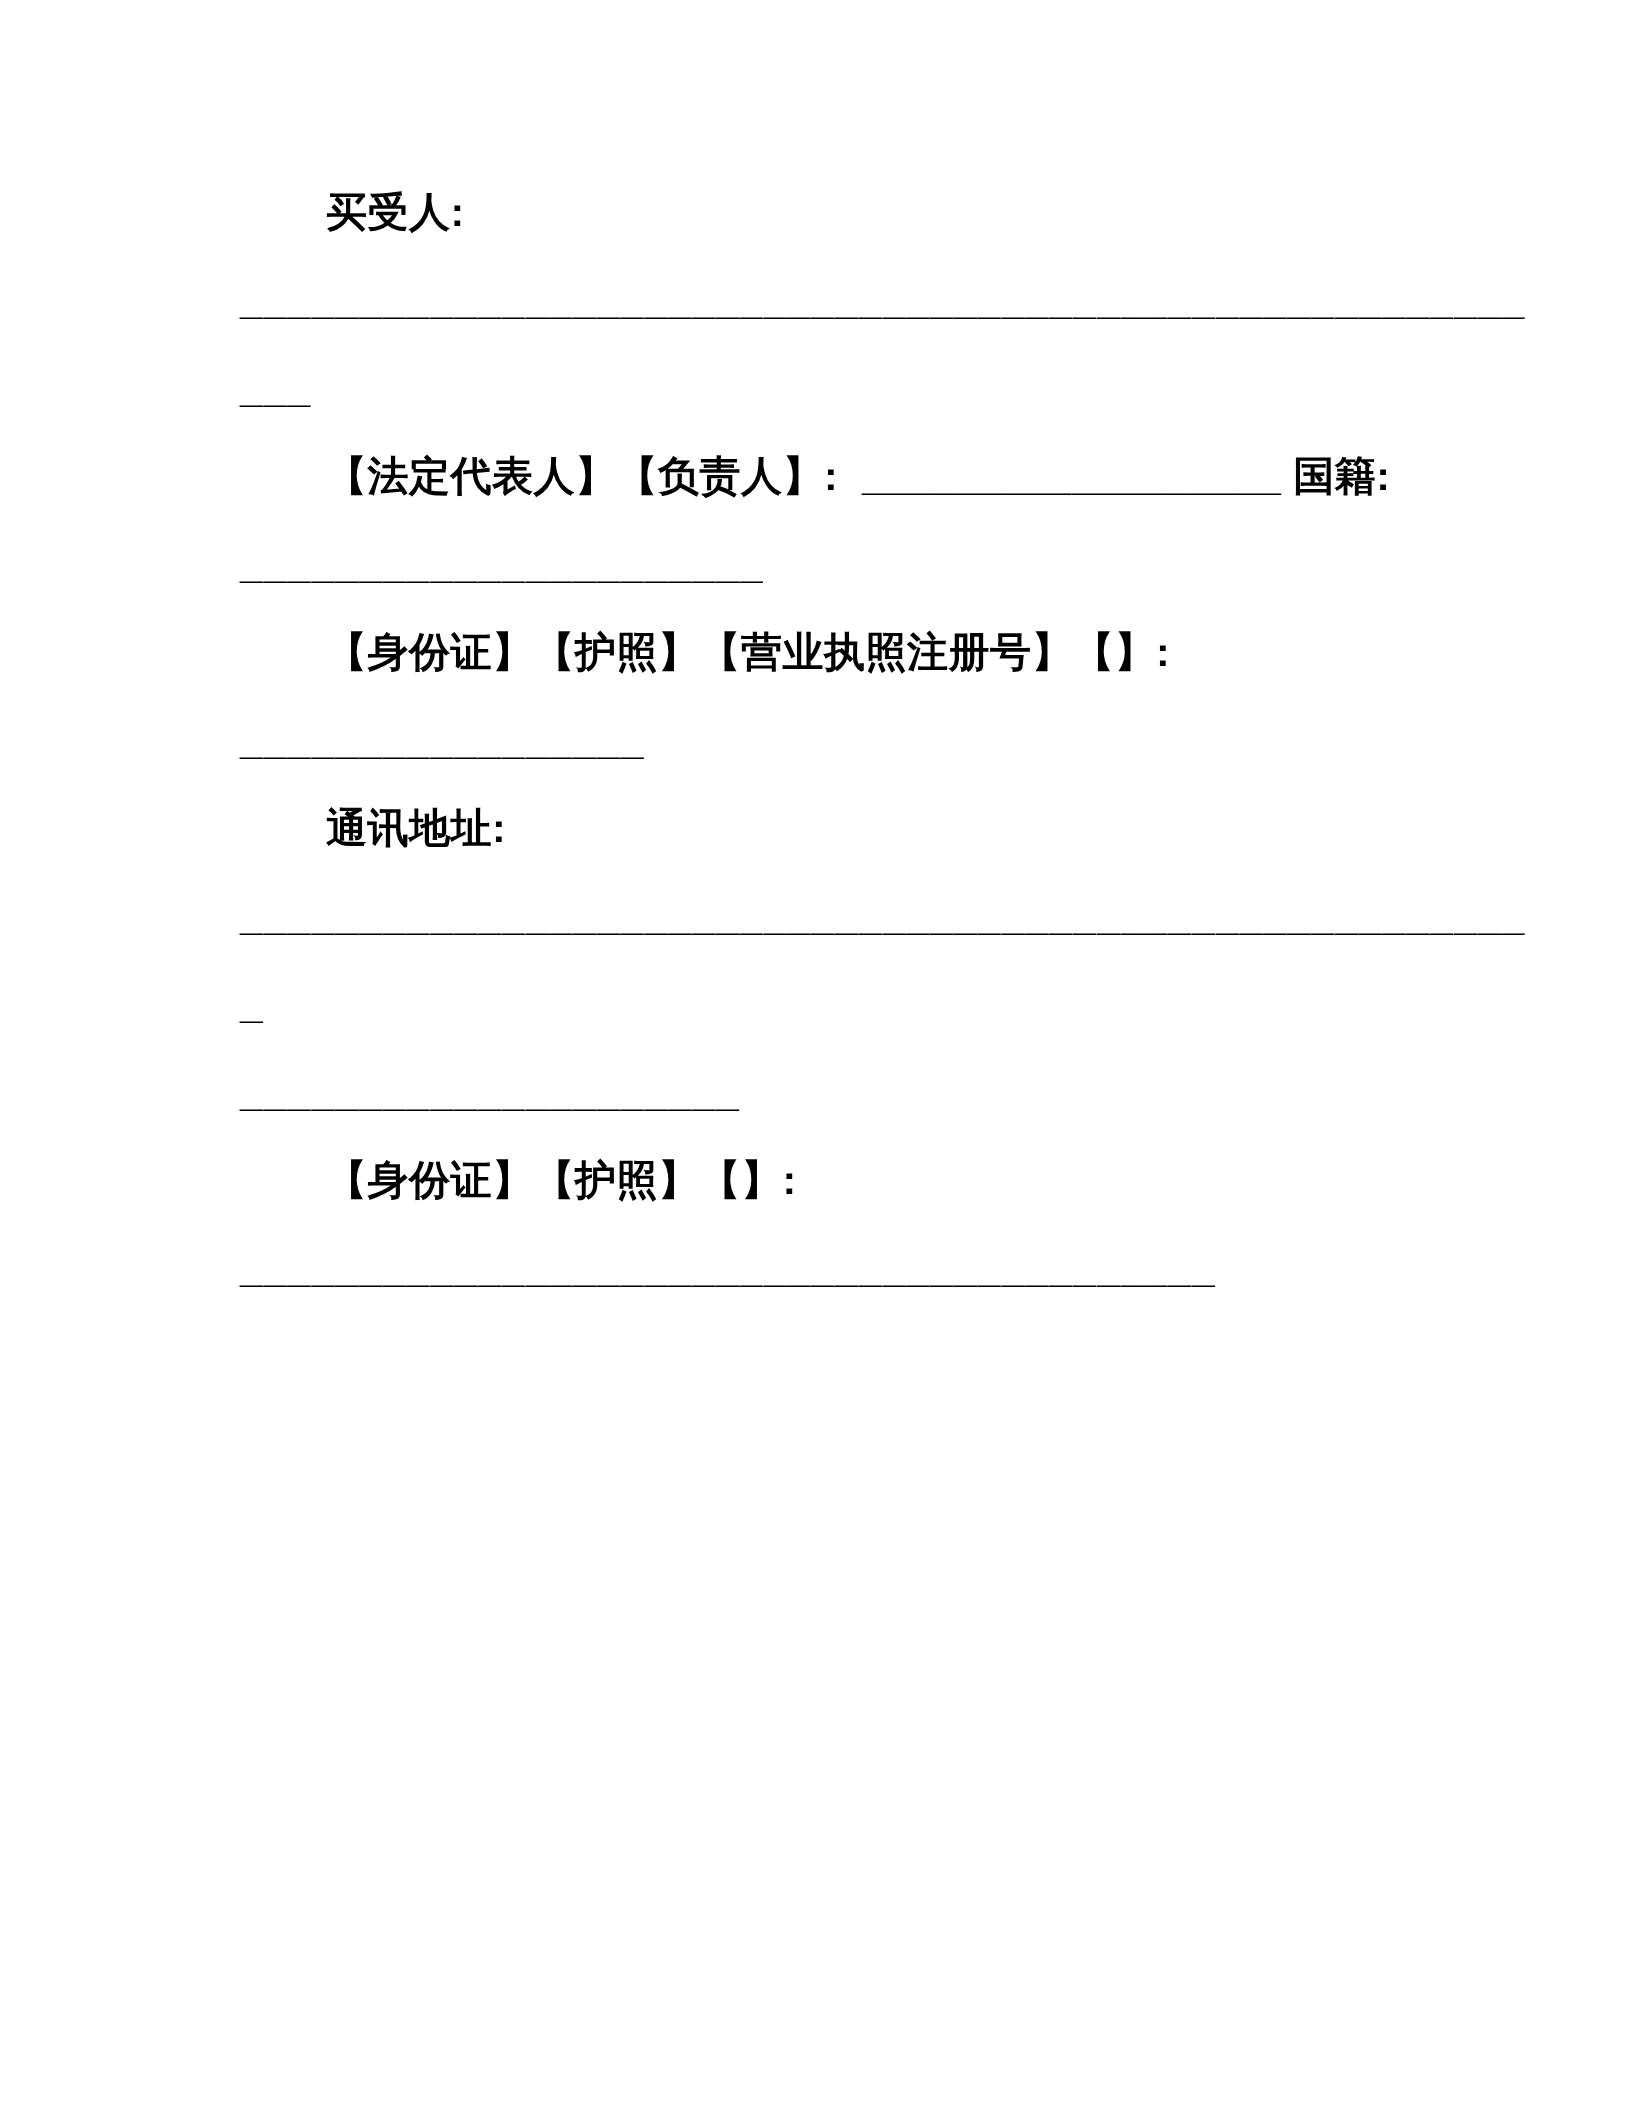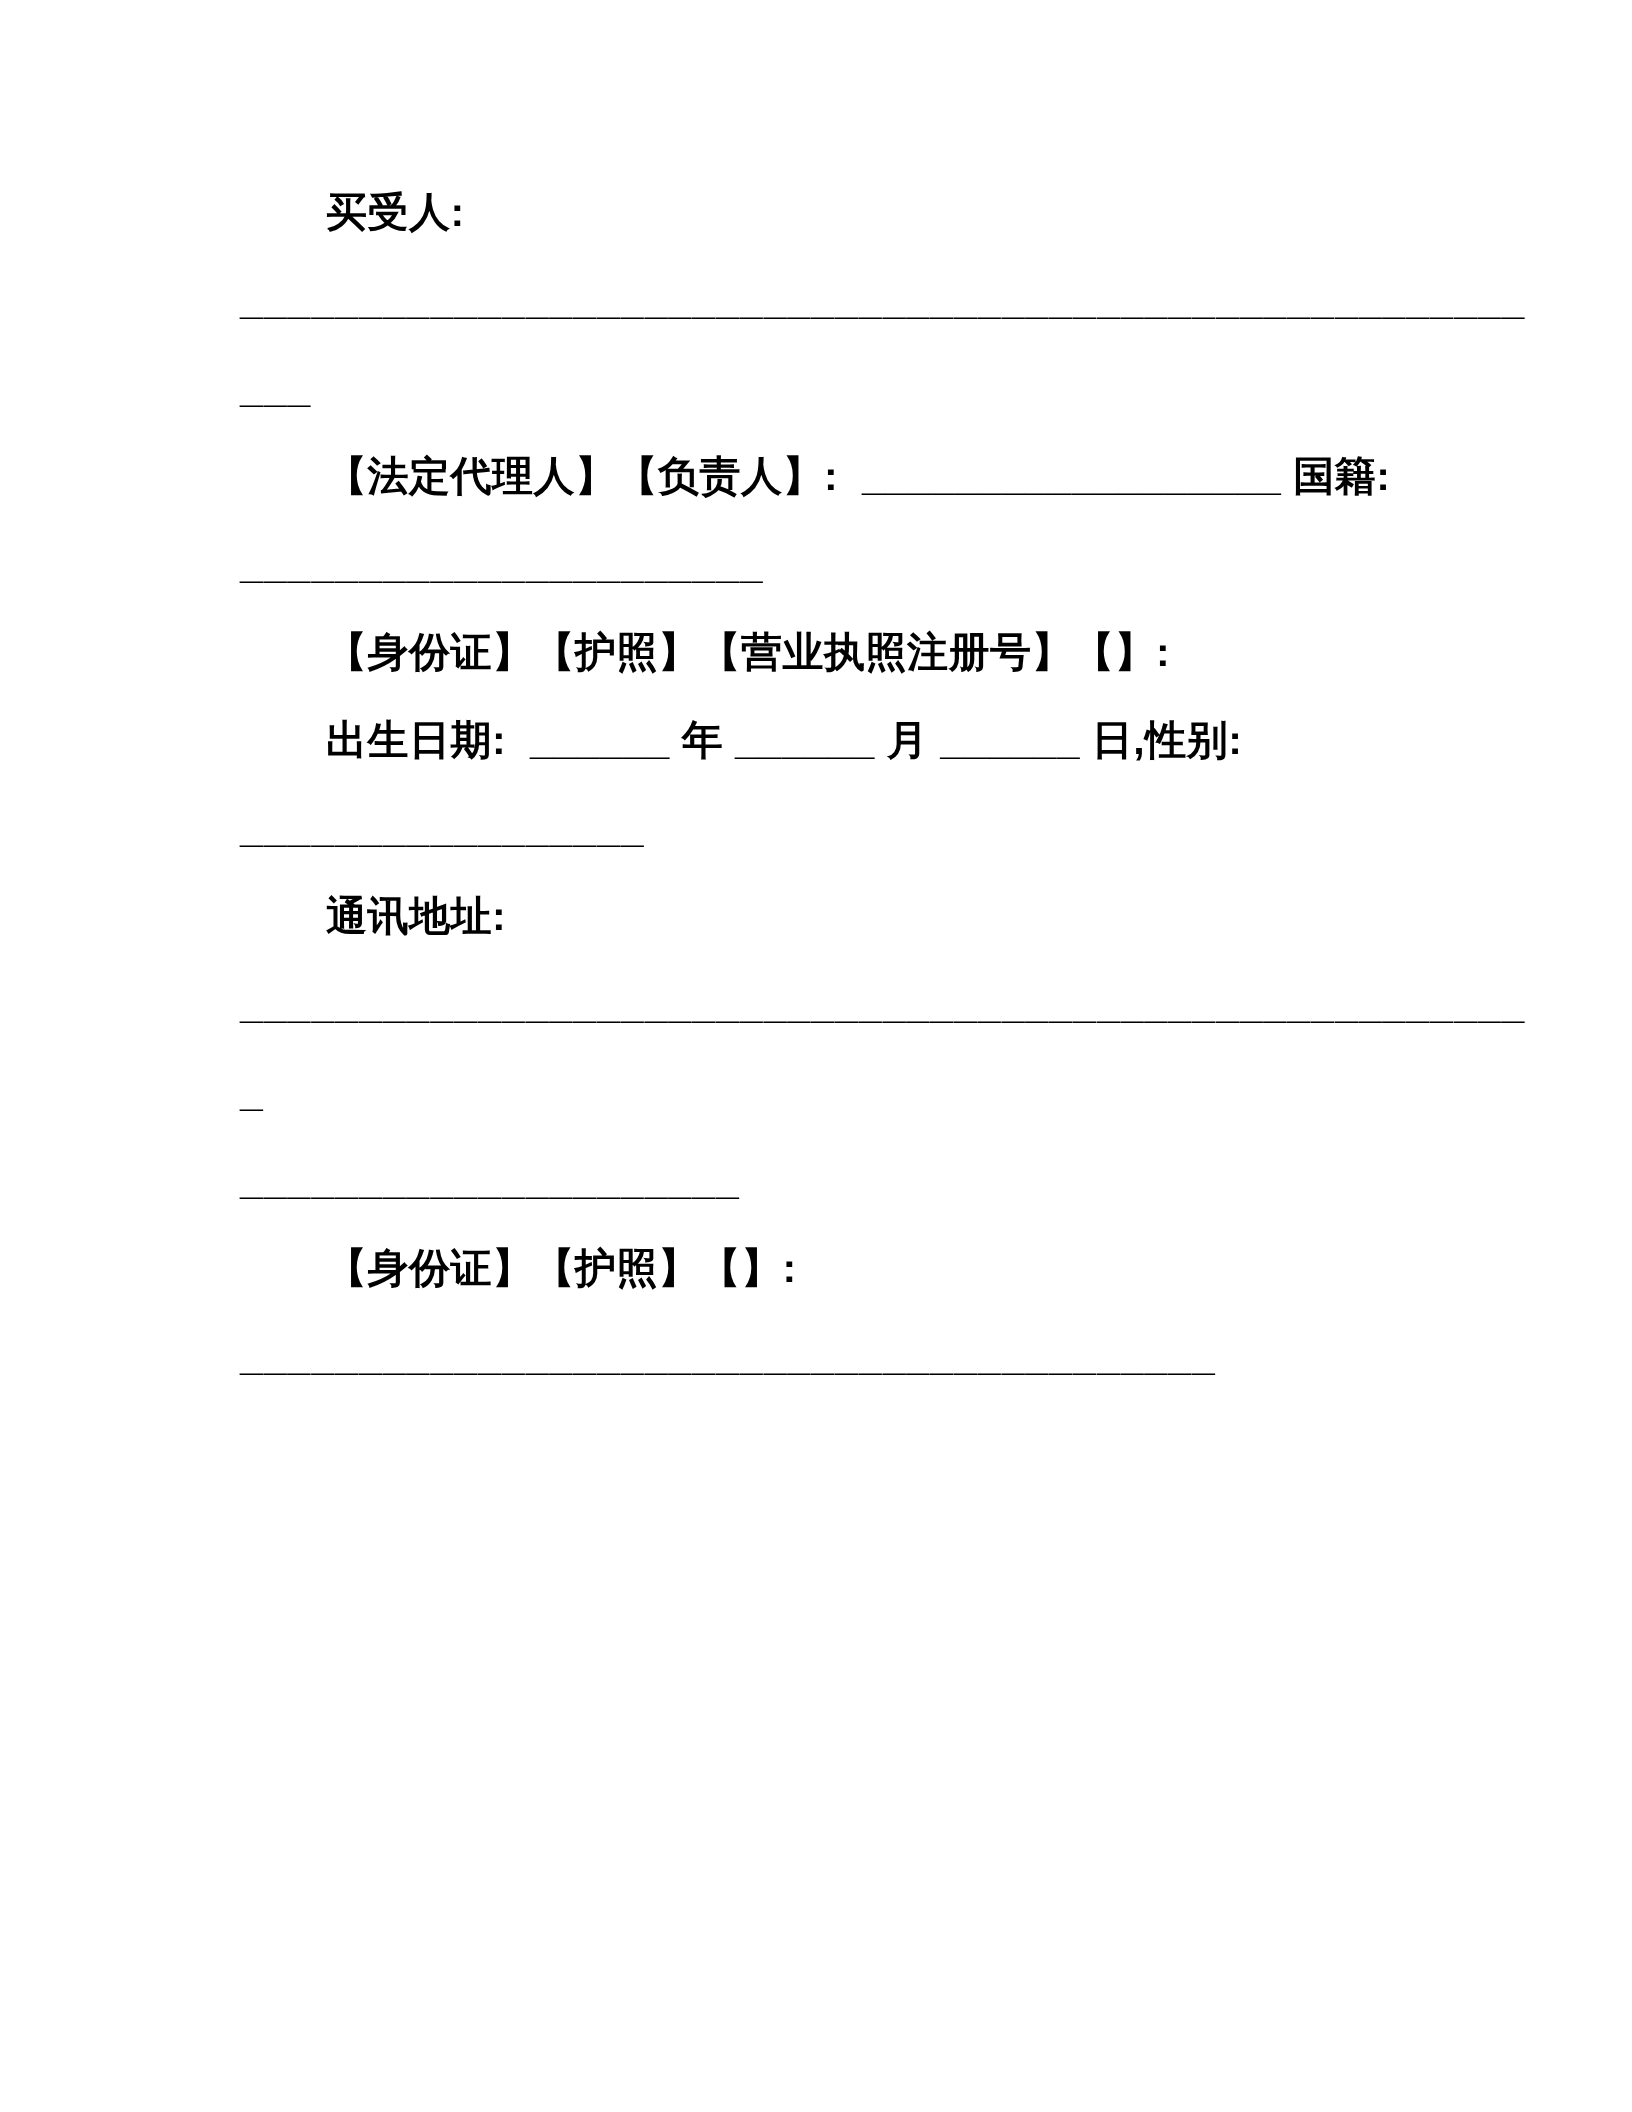--- a/index.html
+++ b/index.html
@@ -37,24 +37,23 @@
   }
 </style>
 </head>
 <body>
 
 <div class="page">
   <div class="content">
     <div class="line indent">买受人:</div>
     <div class="line fill">______________________________________________________</div>
     <div class="line fill">___</div>
-    <div class="line indent">【法定代理人】【负责人】:  __________________ 国籍:</div>
+    <div class="line indent">【法定代表人】【负责人】:  __________________ 国籍:</div>
     <div class="line fill">______________________</div>
     <div class="line indent">【身份证】【护照】【营业执照注册号】【】:</div>
-    <div class="line indent">出生日期:  ______ 年 ______ 月 ______ 日,性别:</div>
     <div class="line fill">_________________</div>
     <div class="line indent">通讯地址:</div>
     <div class="line fill">______________________________________________________</div>
     <div class="line fill">_</div>
     <div class="line fill">_____________________</div>
     <div class="line indent">【身份证】【护照】【】:</div>
     <div class="line fill">_________________________________________</div>
   </div>
 </div>
 

